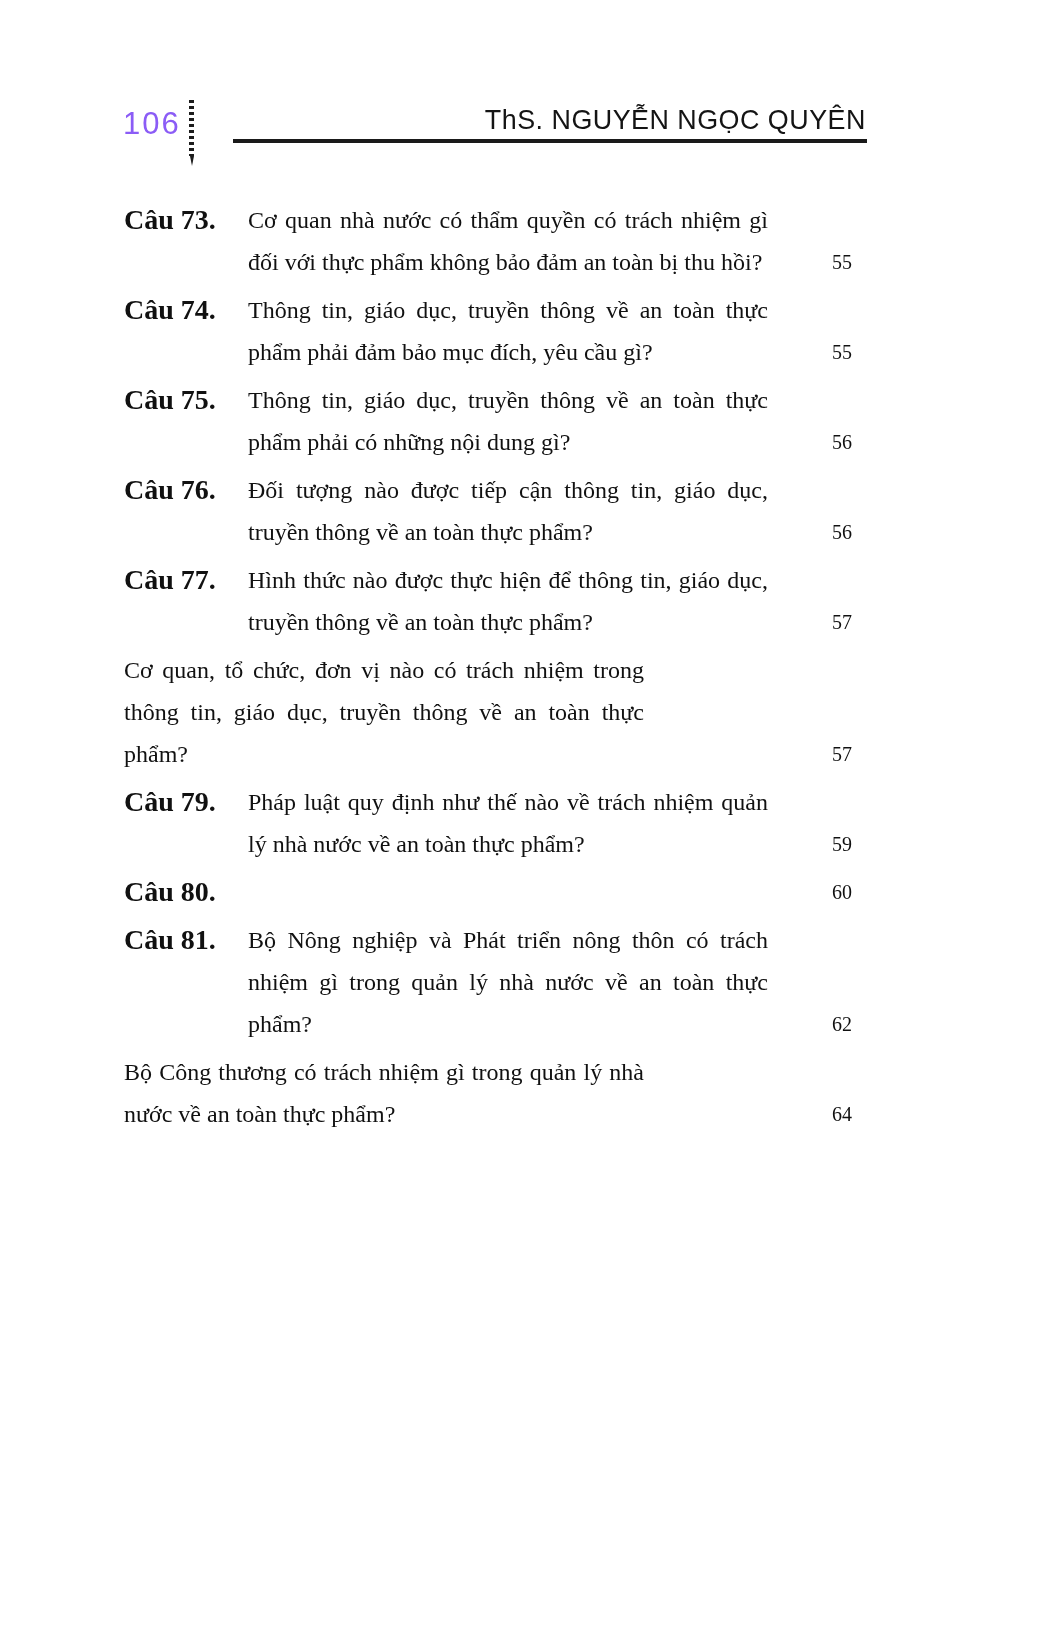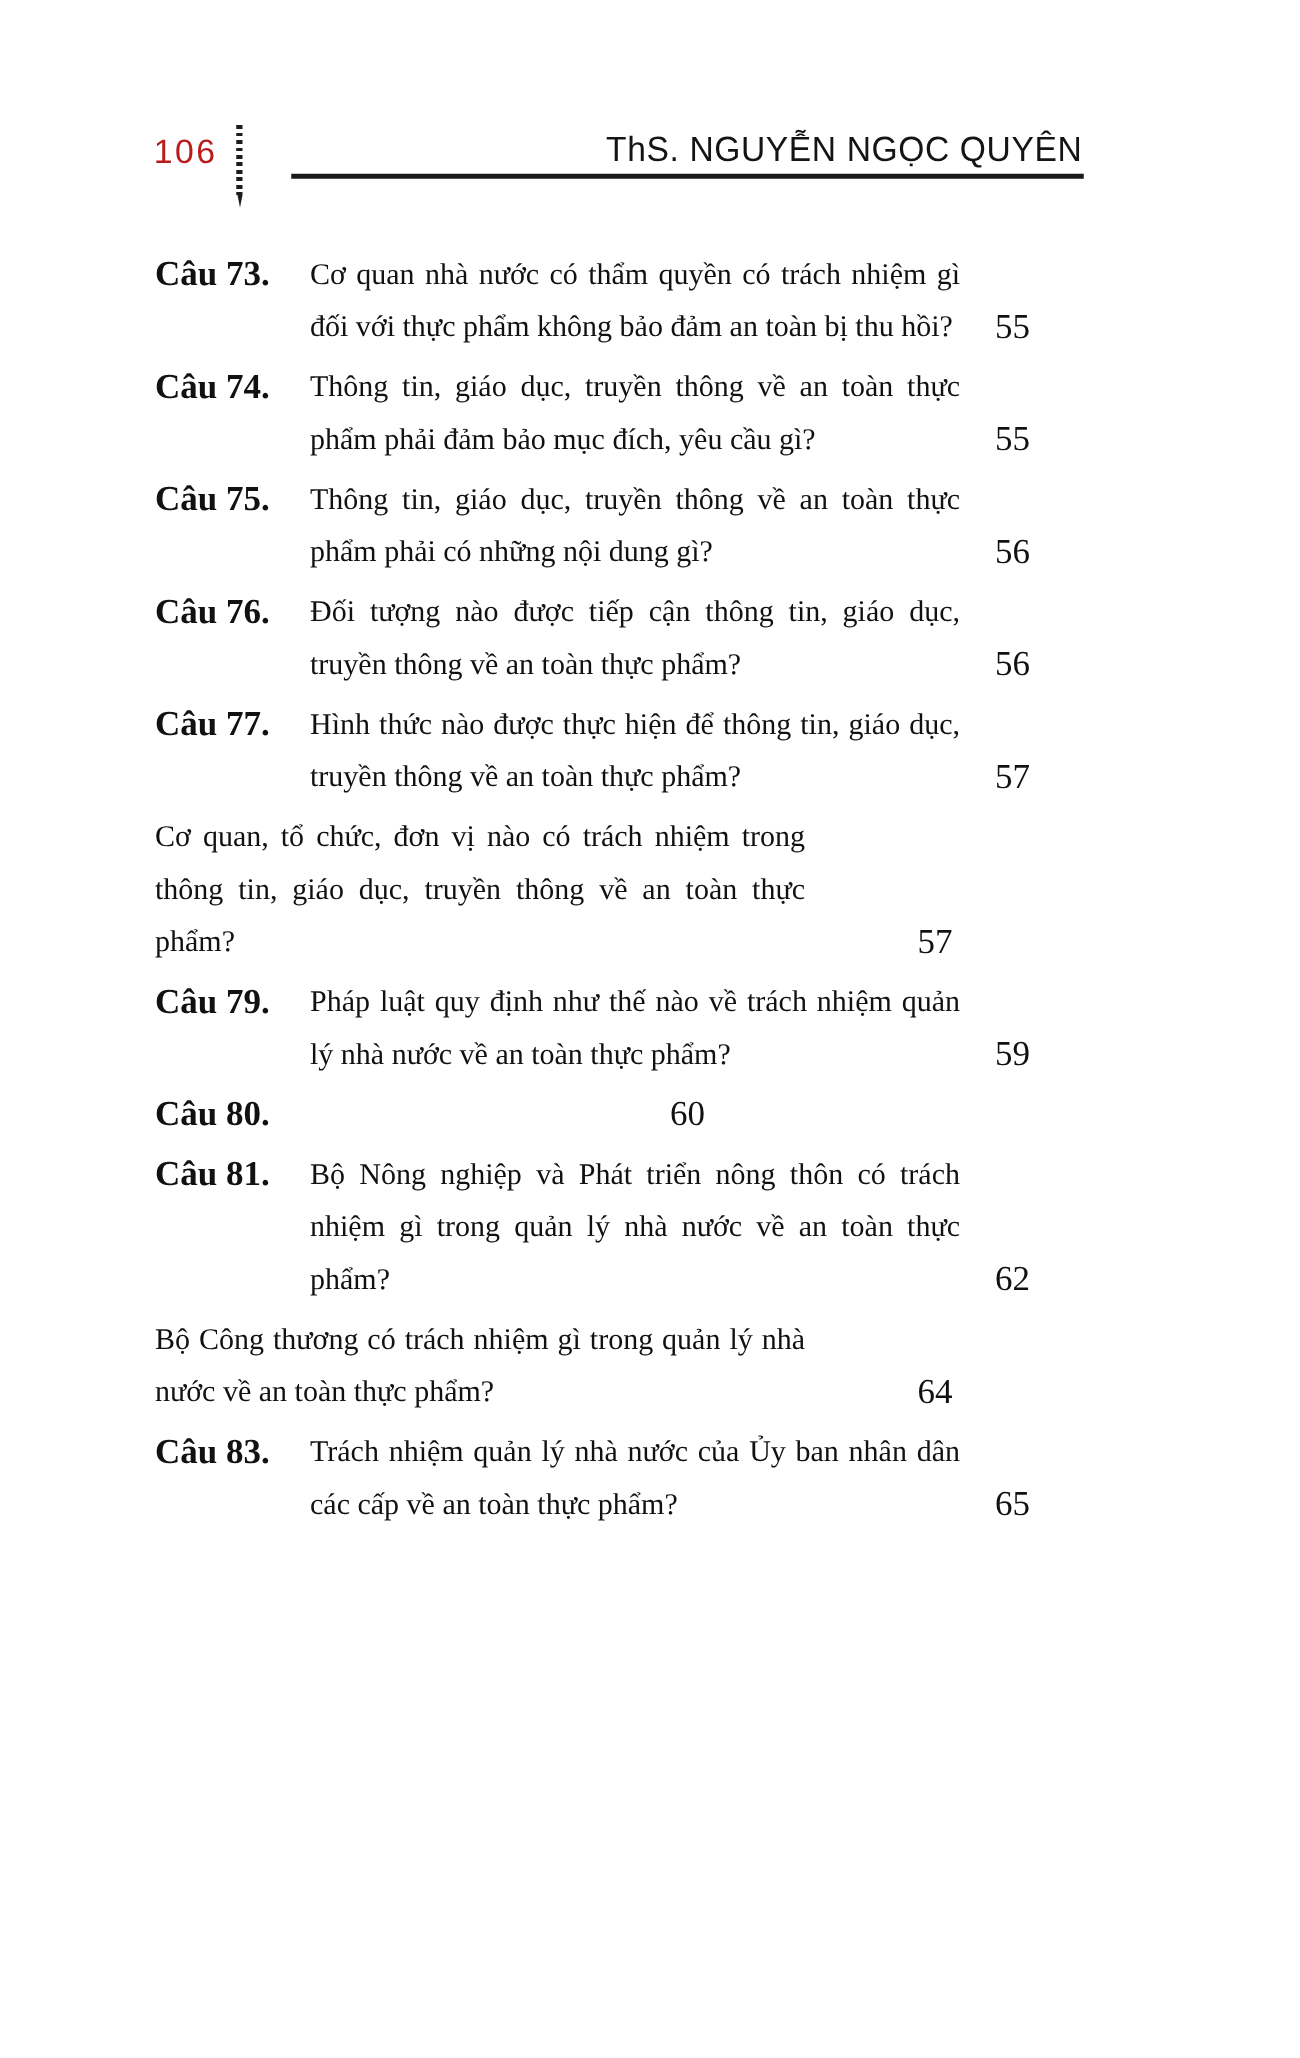--- a/index.html
+++ b/index.html
@@ -15,23 +15,23 @@
     color: #111111;
     overflow: hidden;
     font-family: "Liberation Serif", "DejaVu Serif", serif;
   }
   
   #folio {
     position: absolute;
     left: 123px;
     top: 106px;
     font-family: "Liberation Sans", "DejaVu Sans", sans-serif;
-    font-size: 27px;
+    font-size: 31px;
     letter-spacing: 2px;
-    color: #b91c1c;
+    color: #8b5cf6;
   }
   #ornament {
     position: absolute;
     left: 189px;
     top: 100px;
     width: 5px;
     height: 56px;
     background: repeating-linear-gradient(to bottom, #1c1c1c 0 3px, #ffffff 3px 6px);
   }
   #ornament-tip {
@@ -84,23 +84,23 @@
     white-space: nowrap;
   }
   .toc-text {
     flex: 0 0 520px;
     font-size: 24px;
     line-height: 42px;
     text-align: justify;
   }
   .toc-page {
     flex: 1 1 auto;
-    font-size: 28px;
+    font-size: 20px;
     line-height: 42px;
-    text-align: center;
+    text-align: right;
     align-self: flex-end;
   }
 </style>
 </head>
 <body>
 
 <div id="page">
 
   <div id="folio">106</div>
 
@@ -162,20 +162,15 @@
       <div class="toc-label">Câu 81.</div>
       <div class="toc-text">Bộ Nông nghiệp và Phát triển nông thôn có trách nhiệm gì trong quản lý nhà nước về an toàn thực phẩm?</div>
       <div class="toc-page">62</div>
     </div>
 
     <div class="toc-row">
       <div class="toc-text">Bộ Công thương có trách nhiệm gì trong quản lý nhà nước về an toàn thực phẩm?</div>
       <div class="toc-page">64</div>
     </div>
 
-    <div class="toc-row">
-      <div class="toc-label">Câu 83.</div>
-      <div class="toc-text">Trách nhiệm quản lý nhà nước của Ủy ban nhân dân các cấp về an toàn thực phẩm?</div>
-      <div class="toc-page">65</div>
-    </div>
   </div>
 
 </div>
 
 </body></html>

